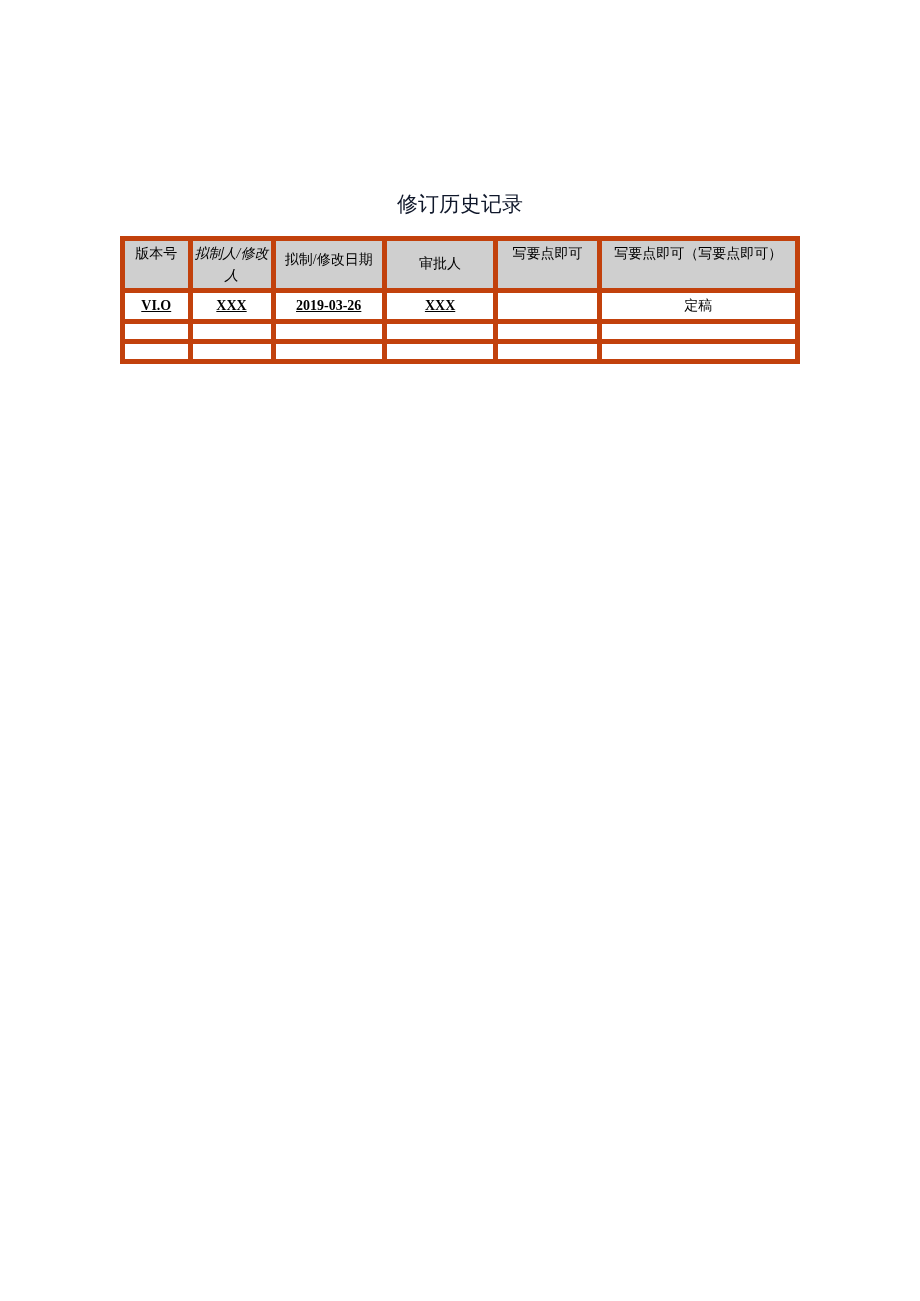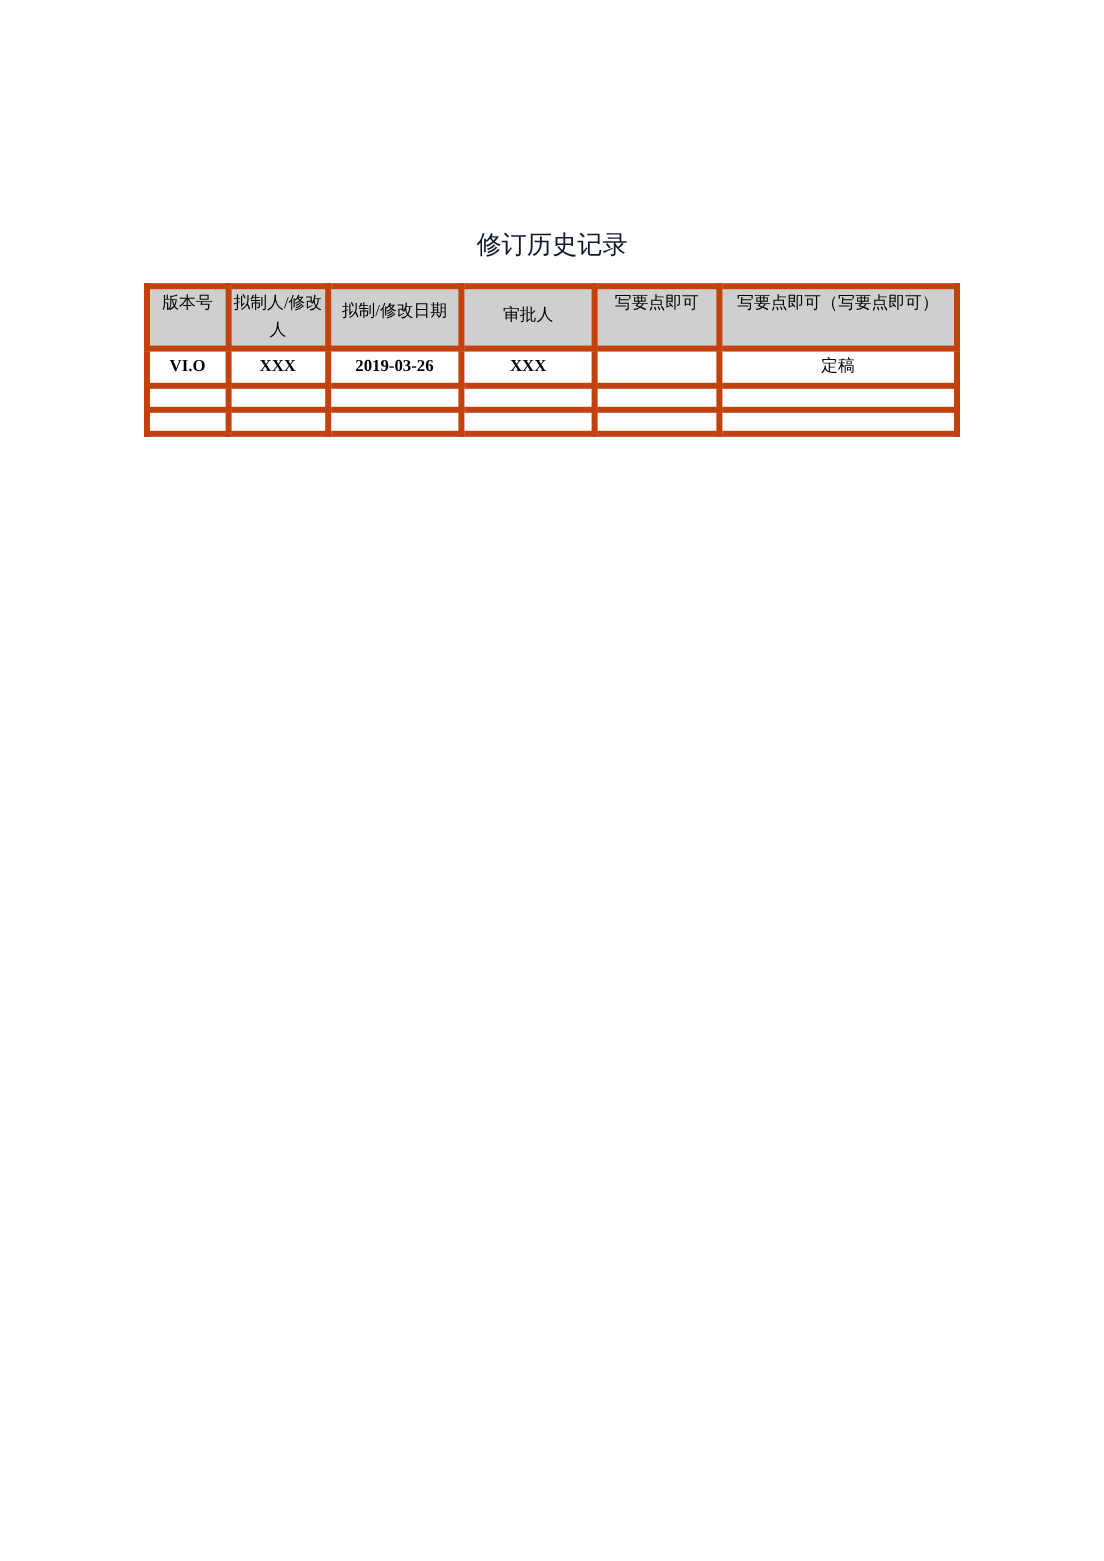--- a/index.html
+++ b/index.html
@@ -54,26 +54,27 @@
       vertical-align: top;
       padding-top: 12px;
     }
     th.col-5 {
       vertical-align: top;
       padding-top: 2px;
     }
     td.bold, td.bold span {
       font-weight: bold;
       font-family: "Times New Roman", "SimSun", serif;
+      text-decoration: underline;
     }
     td.normal {
       font-weight: normal;
     }
     .col-1 { width: 10.0%; }
-    .col-2 { width: 12.3%; }
+    .col-2 { width: 12.3%; font-style: italic; }
     .col-3 { width: 16.5%; }
     .col-4 { width: 16.5%; }
     .col-5 { width: 15.3%; }
     .col-6 { width: 29.4%; }
     .empty-row td {
       height: 20px;
     }
   </style>
 </head>
 <body>

